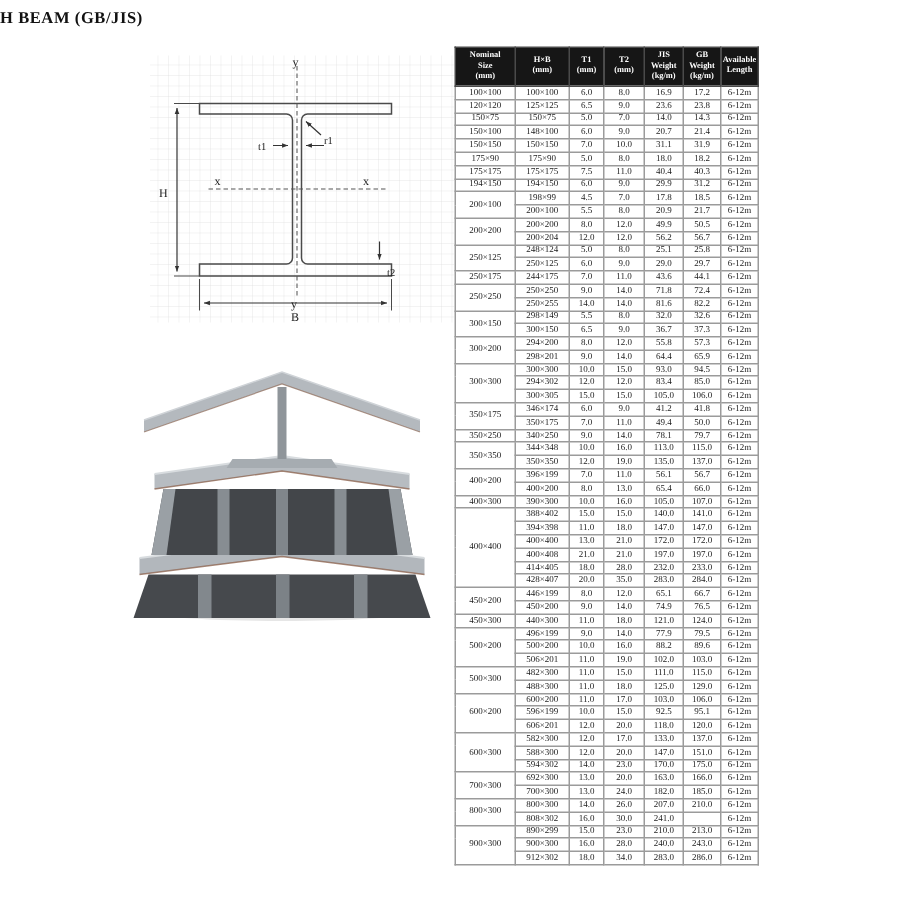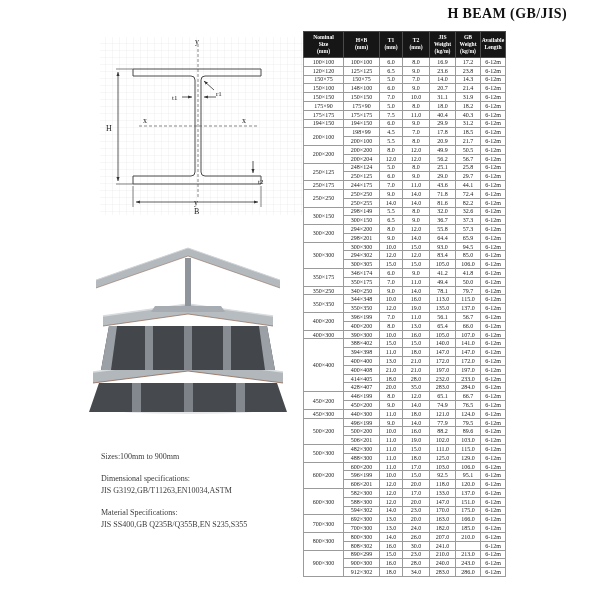--- a/index.html
+++ b/index.html
@@ -1,19 +1,19 @@
 <!DOCTYPE html>
 <html style="--header-bg: #161616; --header-text: #ffffff; --table-border: #9b9b9b; --grid-line: #e0e0e0; --steel-light: #b7bcc1; --steel-mid: #878d92; --cavity-dark: #43464a; --rust: #8a5f49;"><head>
 <meta charset="utf-8">
 <style>
   html,body{margin:0;padding:0;background:#fff;}
   .page{position:relative;width:600px;height:600px;background:#ffffff;overflow:hidden;
         font-family:"Liberation Serif",serif;}
-  .title{position:absolute;top:6px;left:0;width:567px;margin:0;text-align:right;
-         font-size:14px;font-weight:bold;color:#111;letter-spacing:.4px;}
+  .title{position:absolute;top:6px;left:0;width:567px;margin:0;text-align:left;
+         font-size:11px;font-weight:bold;color:#111;letter-spacing:.4px;}
   .diagram{position:absolute;left:98px;top:36px;width:207px;height:180px;}
   .photo{position:absolute;left:75px;top:220px;width:230px;height:196px;}
   .notes{position:absolute;left:101px;top:452px;width:200px;font-size:8px;color:#3a3a3a;line-height:1.3;}
   .notes p{margin:0 0 1px 0;}
   .notes p.gap{margin-top:12px;}
   table.spec{position:absolute;left:303px;top:31px;width:202px;border-collapse:collapse;
              table-layout:fixed;background:#fff;border:1px solid #676767;}
   table.spec th{background:var(--header-bg,#161616);color:var(--header-text,#fff);
                 font-size:5.6px;line-height:1.25;font-weight:bold;padding:2px 0;
                 border:1px solid #4a4a4a;text-align:center;}
@@ -95,27 +95,20 @@
       <polyline points="28,106 113,94 198,106" stroke="#8a5f49" stroke-width="0.9" fill="none" opacity="0.75"></polyline>
 
       <rect x="110" y="38" width="6" height="50" fill="#8f959a"></rect>
       <polygon points="80,86 146,86 150,92 76,92" fill="#a6acb1"></polygon>
       <polygon points="113,28 205,60 205,68 113,36 21,68 21,60" fill="#b4b9be"></polygon>
       <polyline points="21,60 113,28 205,60" stroke="#cfd3d7" stroke-width="1" fill="none"></polyline>
       <polyline points="21,68 113,36 205,68" stroke="#8a6450" stroke-width="0.8" fill="none" opacity="0.65"></polyline>
     </g>
   </svg>
 
-  <div class="notes">
-    <p>Sizes:100mm to 900mm</p>
-    <p class="gap">Dimensional specifications:</p>
-    <p>JIS G3192,GB/T11263,EN10034,ASTM</p>
-    <p class="gap">Material Specifications:</p>
-    <p>JIS SS400,GB Q235B/Q355B,EN S235,S355</p>
-  </div>
 
   <table class="spec">
     <colgroup>
       <col class="c0">
         <col class="c1">
         <col class="c2">
         <col class="c3">
       <col class="c4">
         <col class="c5">
         <col class="c6">

